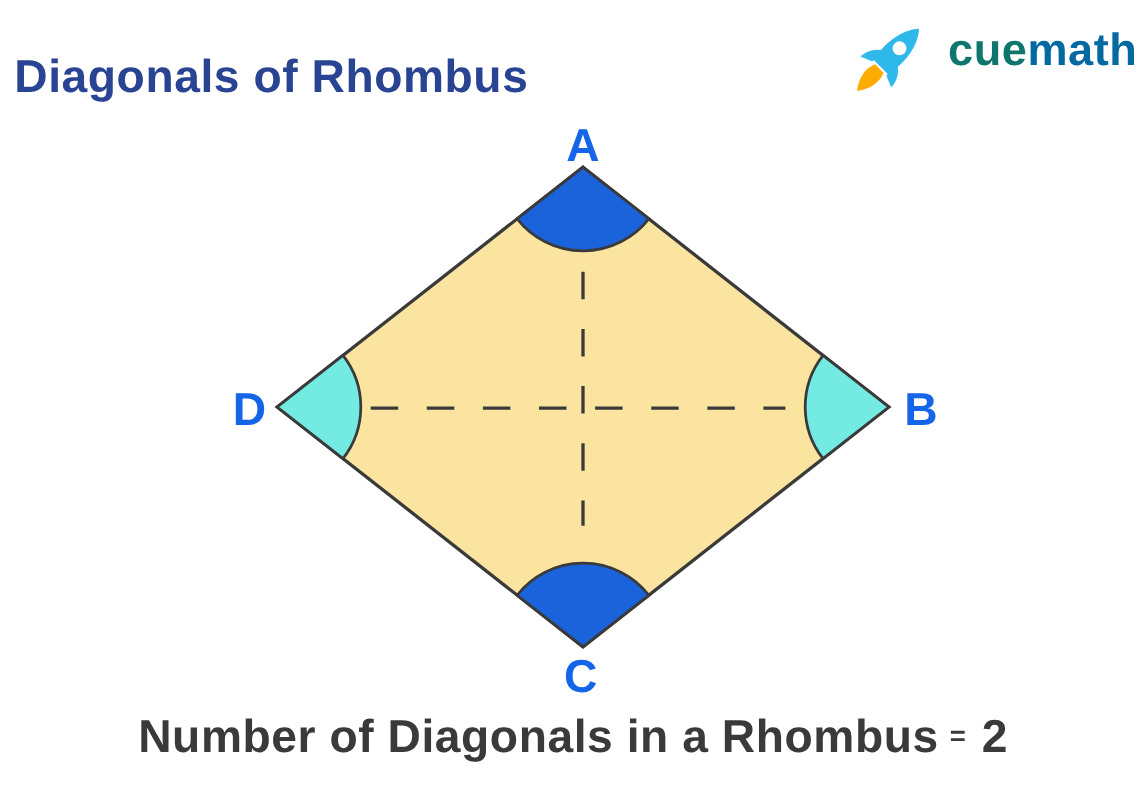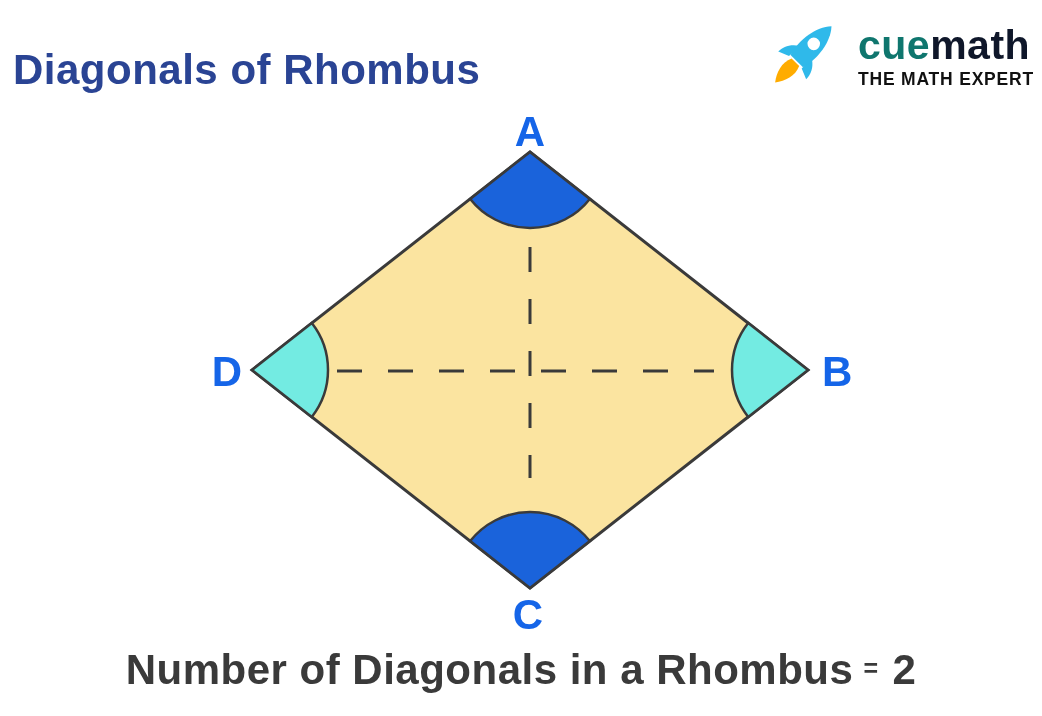--- a/index.html
+++ b/index.html
@@ -32,21 +32,21 @@
   .logo-rocket { width: 86px; height: 88px; flex: 0 0 auto; }
   .logo-textblock { margin-left: 4px; margin-top: 16px; }
   .logo-word {
     font-size: 41px;
     font-weight: bold;
     line-height: 42px;
     letter-spacing: 0.5px;
     white-space: nowrap;
   }
   .logo-cue  { color: #0f766e; }
-  .logo-math { color: #0f172a; margin-top: 48px; }
+  .logo-math { color: #0369a1; margin-top: 48px; }
   .logo-tagline {
     margin-top: 3px;
     font-size: 17.5px;
     font-weight: bold;
     letter-spacing: 0.8px;
     color: #111111;
     white-space: nowrap;
   }
   .figure-svg {
     position: absolute;
@@ -92,21 +92,20 @@
         <path d="M -10,3 C -19,9 -22,17 -22,24 L -10,19 Z" fill="#2FB9EA"></path>
         <path d="M 10,3 C 19,9 22,17 22,24 L 10,19 Z" fill="#2FB9EA"></path>
         <path d="M 0,-38 C 12,-25 15,-2 10,17 L -10,17 C -15,-2 -12,-25 0,-38 Z" fill="#2FB9EA"></path>
         <circle cx="0" cy="-10" r="7" fill="#FFFFFF"></circle>
       </g>
     </svg>
     <div class="logo-textblock">
       <div class="logo-word">
         <span class="logo-cue">cue</span><span class="logo-math">math</span>
       </div>
-      <div class="logo-tagline">THE MATH EXPERT</div>
     </div>
   </div>
 
   <svg class="figure-svg" viewBox="0 0 1042 716">
 
     <polygon points="530,152 808,370 530,588 252,370" stroke-width="3" stroke-linejoin="miter" stroke="#3A3A3A" fill="#FBE4A0"></polygon>
 
     <path d="M 530,152 L 589.8,198.9 A 76,76 0 0 1 470.2,198.9 Z" stroke="#3A3A3A" stroke-width="2.5" fill="#1A63DB"></path>
 
     <path d="M 808,370 L 748.2,416.9 A 76,76 0 0 1 748.2,323.1 Z" stroke="#3A3A3A" stroke-width="2.5" fill="#73EBE2"></path>

